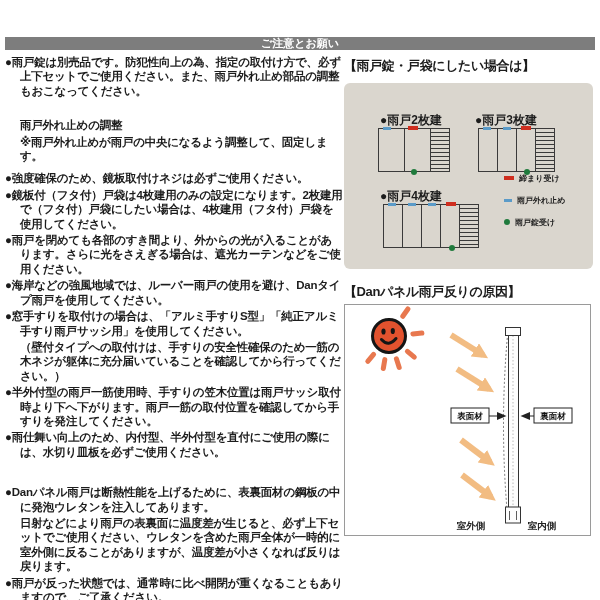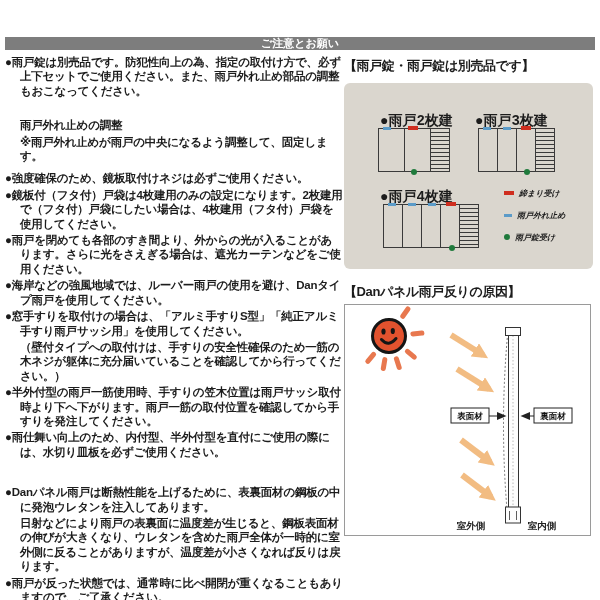--- a/index.html
+++ b/index.html
@@ -20,31 +20,31 @@
   .note.cont { padding-left:15px; }
   .note.subheading { margin-left:15px; }
   .note.subnote { margin-left:15px; }
 
   
   .right-col { position:absolute; left:344px; top:57px; width:251px; }
   .section-title { font-size:13px; font-weight:bold; letter-spacing:-0.03em; }
 
   .position-box { position:relative; margin-top:8px; width:249px; height:186px;
     background:#dad6ce; border-radius:6px; }
-  .diag-label { position:absolute; font-size:14px; font-weight:bold;font-family:Liberation Mono, monospace; }
+  .diag-label { position:absolute; font-size:12px; font-weight:bold; }
   .diag-row { position:absolute; display:flex; height:44px; }
   .panel { height:44px; border:1px solid #3a3a3a; margin-left:-1px; }
   .panel:first-child { margin-left:0; }
   .tobukuro { width:20px; height:44px; border:1px solid #3a3a3a; margin-left:-1px;
     background:repeating-linear-gradient(to bottom, transparent 0, transparent 3px, #3a3a3a 3px, #3a3a3a 4px); }
   .mk { position:absolute; }
   .blue-dash { width:8px; height:3px; background:var(--c-blue); }
   .red-dash { width:10px; height:4px; background:var(--c-red); }
   .green-dot { width:6px; height:6px; border-radius:50%; background:var(--c-green); }
-  #legend { position:absolute; left:160px; top:106px;font-style:italic; }
+  #legend { position:absolute; left:160px; top:91px; }
   .legend-row { display:flex; align-items:center; gap:5px; margin-bottom:14px; height:8px; }
   .legend-row .mk { position:static; flex:none; }
   .legend-text { font-size:8px; font-weight:bold; white-space:nowrap; }
 
   .warp-title { margin-top:14px; }
   .warp-box { position:relative; margin-top:3px; width:247px; height:232px;
     background:#ffffff; border:1px solid #9a9a9a; }
   svg text { font-family:"Liberation Sans","DejaVu Sans",sans-serif; }
   .sun-body { fill:var(--c-sun); stroke:#151515; stroke-width:3; }
   .sun-face { fill:#151515; }
@@ -74,27 +74,27 @@
       <div class="note subnote">※雨戸外れ止めが雨戸の中央になるよう調整して、固定します。</div>
       <div class="note bullet" style="margin-top: 8px;">●強度確保のため、鏡板取付けネジは必ずご使用ください。</div>
       <div class="note bullet">●鏡板付（フタ付）戸袋は4枚建用のみの設定になります。2枚建用で（フタ付）戸袋にしたい場合は、4枚建用（フタ付）戸袋を使用してください。</div>
       <div class="note bullet">●雨戸を閉めても各部のすき間より、外からの光が入ることがあります。さらに光をさえぎる場合は、遮光カーテンなどをご使用ください。</div>
       <div class="note bullet">●海岸などの強風地域では、ルーバー雨戸の使用を避け、Danタイプ雨戸を使用してください。</div>
       <div class="note bullet">●窓手すりを取付けの場合は、「アルミ手すりS型」「純正アルミ手すり雨戸サッシ用」を使用してください。</div>
       <div class="note cont">（壁付タイプへの取付けは、手すりの安全性確保のため一筋の木ネジが躯体に充分届いていることを確認してから行ってください。）</div>
       <div class="note bullet">●半外付型の雨戸一筋使用時、手すりの笠木位置は雨戸サッシ取付時より下へ下がります。雨戸一筋の取付位置を確認してから手すりを発注してください。</div>
       <div class="note bullet">●雨仕舞い向上のため、内付型、半外付型を直付にご使用の際には、水切り皿板を必ずご使用ください。</div>
       <div class="note bullet" style="margin-top: 26px;">●Danパネル雨戸は断熱性能を上げるために、表裏面材の鋼板の中に発泡ウレタンを注入してあります。</div>
-      <div class="note cont">日射などにより雨戸の表裏面に温度差が生じると、鋼板表面材の伸びが大きくなり、ウレタンを含めた雨戸全体が一時的に室外側に反ることがありますが、温度差が小さくなれば反りは戻ります。</div>
+      <div class="note cont">日射などにより雨戸の表裏面に温度差が生じると、必ず上下セットでご使用ください、ウレタンを含めた雨戸全体が一時的に室外側に反ることがありますが、温度差が小さくなれば反りは戻ります。</div>
       <div class="note bullet">●雨戸が反った状態では、通常時に比べ開閉が重くなることもありますので、ご了承ください。</div>
     </div>
 
   <div class="right-col">
 
-    <div class="section-title">【雨戸錠・雨戸錠は別売品です】</div>
+    <div class="section-title">【雨戸錠・戸袋にしたい場合は】</div>
 
     <div class="position-box" id="position-box">
       <div id="legend">
           <div class="legend-row">
             <span class="mk red-dash"></span>
             <span class="legend-text">締まり受け</span>
           </div>
           <div class="legend-row">
             <span class="mk blue-dash"></span>
             <span class="legend-text">雨戸外れ止め</span>

